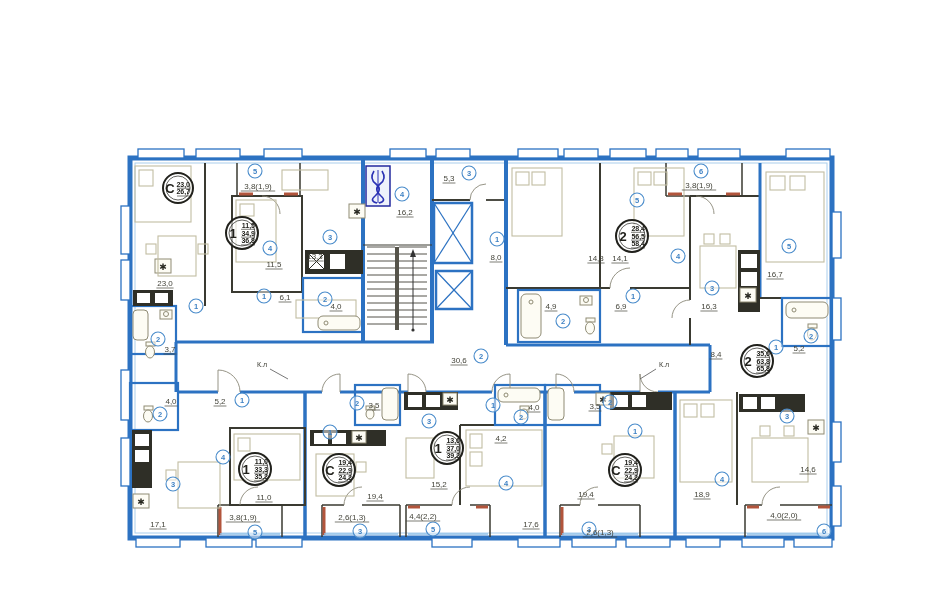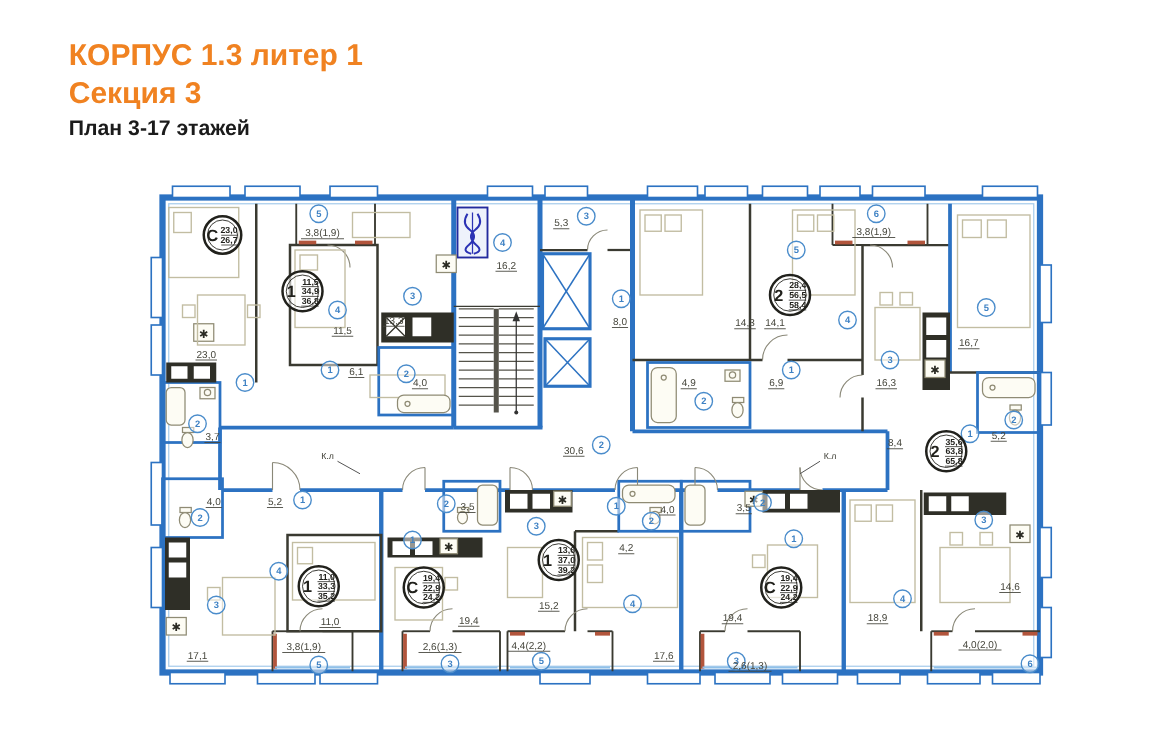--- a/index.html
+++ b/index.html
@@ -29,25 +29,20 @@
   .cin{fill:#ffffff;}
   .ter{stroke:#b2553c;stroke-width:3;}
   .win{fill:#ffffff;stroke:#2c72c2;stroke-width:1.3;}
   .stv{font-size:9px;fill:#2a2a22;text-anchor:middle;}
 </style>
 </head>
 <body>
 
 <div class="page">
 
-  <div class="titles">
-    <div class="t1">КОРПУС 1.3 литер 1</div>
-    <div class="t2">Секция 3</div>
-    <div class="t3">План 3-17 этажей</div>
-  </div>
 
   <svg id="plan" width="940" height="600" viewBox="0 0 940 600">
 
     <g>
       <rect x="130" y="158" width="702" height="380" fill="#f9f7e8" class="wB" stroke-width="5"></rect>
       <rect x="135" y="163" width="692" height="370" fill="none" stroke="#a9cdec" stroke-width="1"></rect>
     </g>
 
     <g>
 

